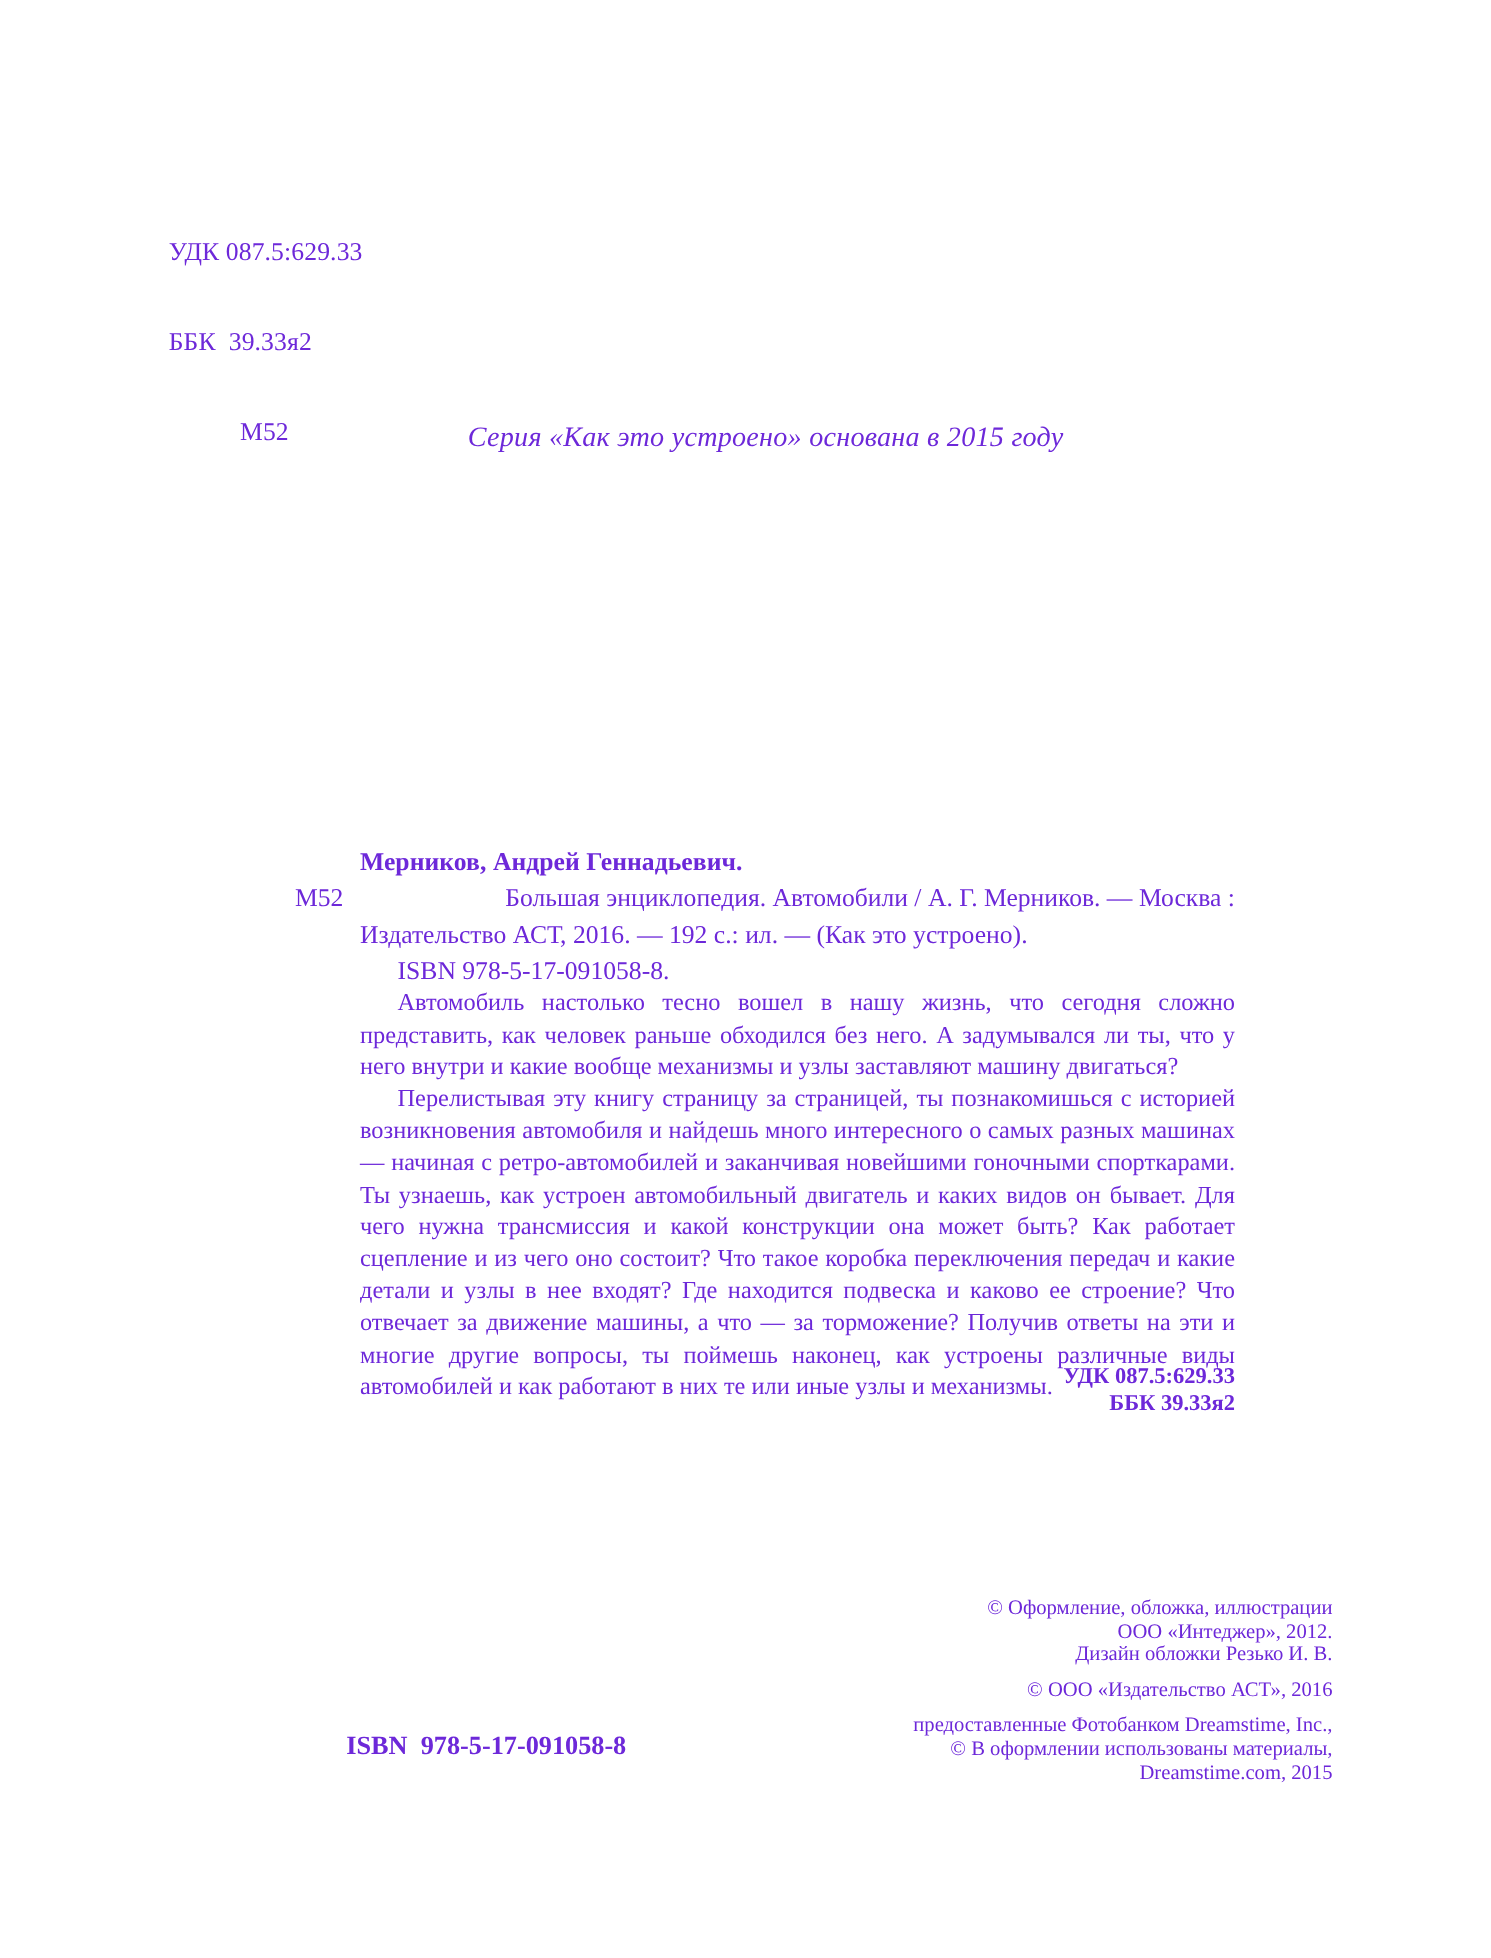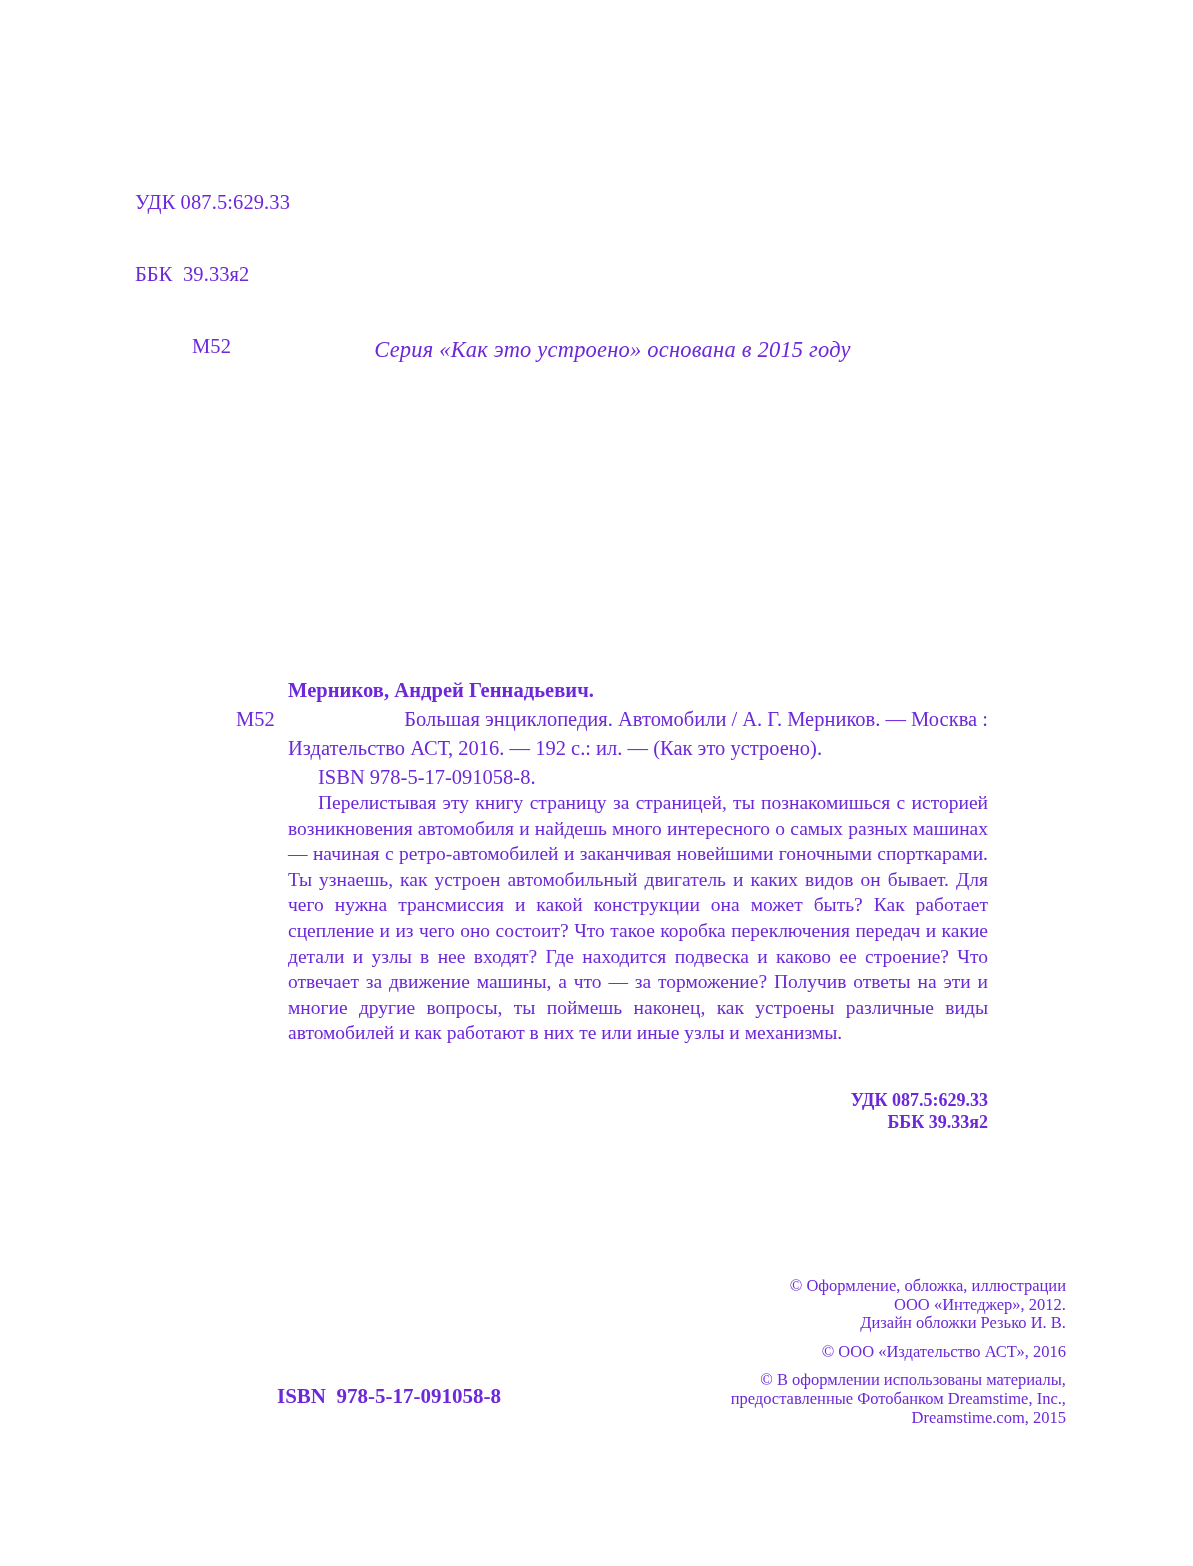--- a/index.html
+++ b/index.html
@@ -152,39 +152,40 @@
 
   <div class="biblio">
     <div class="shelf-mark">М52</div>
     <div class="author">Мерников, Андрей Геннадьевич.</div>
     <div class="title-line">Большая энциклопедия. Автомобили / А. Г. Мерников. — Москва :</div>
     <div>Издательство АСТ, 2016. — 192 с.: ил. — (Как это устроено).</div>
     <div class="isbn-line">ISBN 978-5-17-091058-8.</div>
   </div>
 
   <div class="annotation">
+    <p>Автомобиль настолько тесно вошел в нашу жизнь, что сегодня сложно представить, как человек раньше обходился без него. А задумывался ли ты, что у него внутри и какие вообще механизмы и узлы заставляют машину двигаться?</p>
     <p>Перелистывая эту книгу страницу за страницей, ты познакомишься с историей возникновения автомобиля и найдешь много интересного о самых разных машинах — начиная с ретро-автомобилей и заканчивая новейшими гоночными спорткарами. Ты узнаешь, как устроен автомобильный двигатель и каких видов он бывает. Для чего нужна трансмиссия и какой конструкции она может быть? Как работает сцепление и из чего оно состоит? Что такое коробка переключения передач и какие детали и узлы в нее входят? Где находится подвеска и каково ее строение? Что отвечает за движение машины, а что — за торможение? Получив ответы на эти и многие другие вопросы, ты поймешь наконец, как устроены различные виды автомобилей и как работают в них те или иные узлы и механизмы.</p>
   </div>
 
   <div class="udc-bottom">
     <span>УДК 087.5:629.33</span>
     <span>ББК 39.33я2</span>
   </div>
 
   <div class="copyright">
     <div class="grp">
       <span class="ln">© Оформление, обложка, иллюстрации</span>
       <span class="ln">ООО «Интеджер», 2012.</span>
       <span class="ln">Дизайн обложки Резько И. В.</span>
     </div>
     <div class="grp">
       <span class="ln">© ООО «Издательство АСТ»,  2016</span>
     </div>
     <div class="grp">
+      <span class="ln">предоставленные Фотобанком Dreamstime, Inc.,</span>
       <span class="ln">© В оформлении использованы материалы,</span>
-      <span class="ln">предоставленные Фотобанком Dreamstime, Inc.,</span>
       <span class="ln">Dreamstime.com, 2015</span>
     </div>
   </div>
 
   <div class="isbn-bottom">ISBN  978-5-17-091058-8</div>
 
 </div>
 
 </body></html>

